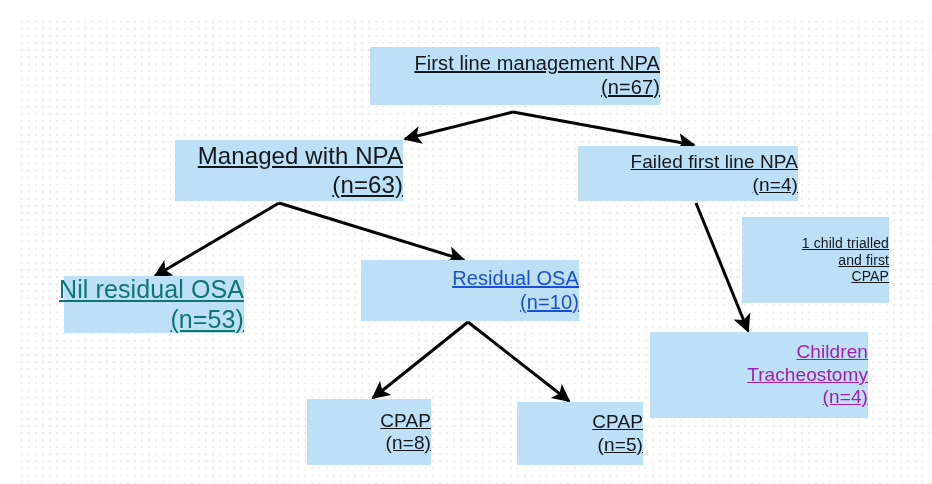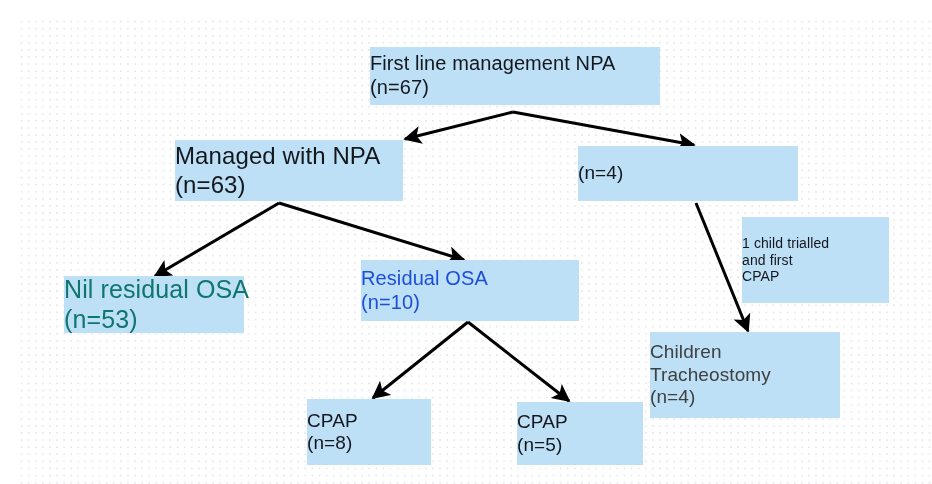--- a/index.html
+++ b/index.html
@@ -35,26 +35,27 @@
     overflow: visible;
   }
 
   .node {
     position: absolute;
     box-sizing: border-box;
     background: #bde0f7;
     color: #14171c;
     display: flex;
     flex-direction: column;
-    align-items: flex-start;
+    align-items: flex-end;
     justify-content: center;
     text-align: center;
     line-height: 1.18;
     letter-spacing: 0.1px;
     font-weight: 400;
+    text-decoration: underline;
   }
   .node .ln { display: block; white-space: nowrap; }
 </style>
 </head>
 <body>
 
 <div id="canvas">
 
   <svg class="edges" viewBox="0 0 932 484" xmlns="http://www.w3.org/2000/svg">
     <defs>
@@ -76,36 +77,37 @@
   <div id="node-layer">
       <div class="node" style="left: 370px; top: 47px; width: 290px; height: 58px; font-size: 20px; background: rgb(189, 224, 247); color: rgb(20, 23, 28);">
         <span class="ln">First line management NPA</span>
         <span class="ln">(n=67)</span>
       </div>
       <div class="node" style="left: 175px; top: 140px; width: 228px; height: 61px; font-size: 24px; background: rgb(189, 224, 247); color: rgb(20, 23, 28);">
         <span class="ln">Managed with NPA</span>
         <span class="ln">(n=63)</span>
       </div>
       <div class="node" style="left: 578px; top: 146px; width: 220px; height: 55px; font-size: 19px; background: rgb(189, 224, 247); color: rgb(20, 23, 28);">
+        <span class="ln">Failed first line NPA</span>
         <span class="ln">(n=4)</span>
       </div>
       <div class="node" style="left: 64px; top: 276px; width: 180px; height: 57px; font-size: 25px; background: rgb(189, 224, 247); color: #0f766e;">
         <span class="ln">Nil residual OSA</span>
         <span class="ln">(n=53)</span>
       </div>
       <div class="node" style="left: 361px; top: 260px; width: 218px; height: 61px; font-size: 20px; background: rgb(189, 224, 247); color: #1d4ed8;">
         <span class="ln">Residual OSA</span>
         <span class="ln">(n=10)</span>
       </div>
       <div class="node" style="left: 742px; top: 217px; width: 147px; height: 86px; font-size: 14px; background: rgb(189, 224, 247); color: rgb(20, 23, 28);">
         <span class="ln">1 child trialled</span>
         <span class="ln">and first</span>
         <span class="ln">CPAP</span>
       </div>
-      <div class="node" style="left: 650px; top: 332px; width: 190px; height: 86px; font-size: 19px; background: rgb(189, 224, 247); color: #404040;">
+      <div class="node" style="left: 650px; top: 332px; width: 218px; height: 86px; font-size: 19px; background: rgb(189, 224, 247); color: #a21caf;">
         <span class="ln">Children</span>
         <span class="ln">Tracheostomy</span>
         <span class="ln">(n=4)</span>
       </div>
       <div class="node" style="left: 307px; top: 399px; width: 124px; height: 66px; font-size: 19px; background: rgb(189, 224, 247); color: rgb(20, 23, 28);">
         <span class="ln">CPAP</span>
         <span class="ln">(n=8)</span>
       </div>
       <div class="node" style="left: 517px; top: 402px; width: 126px; height: 63px; font-size: 19px; background: rgb(189, 224, 247); color: rgb(20, 23, 28);">
         <span class="ln">CPAP</span>

